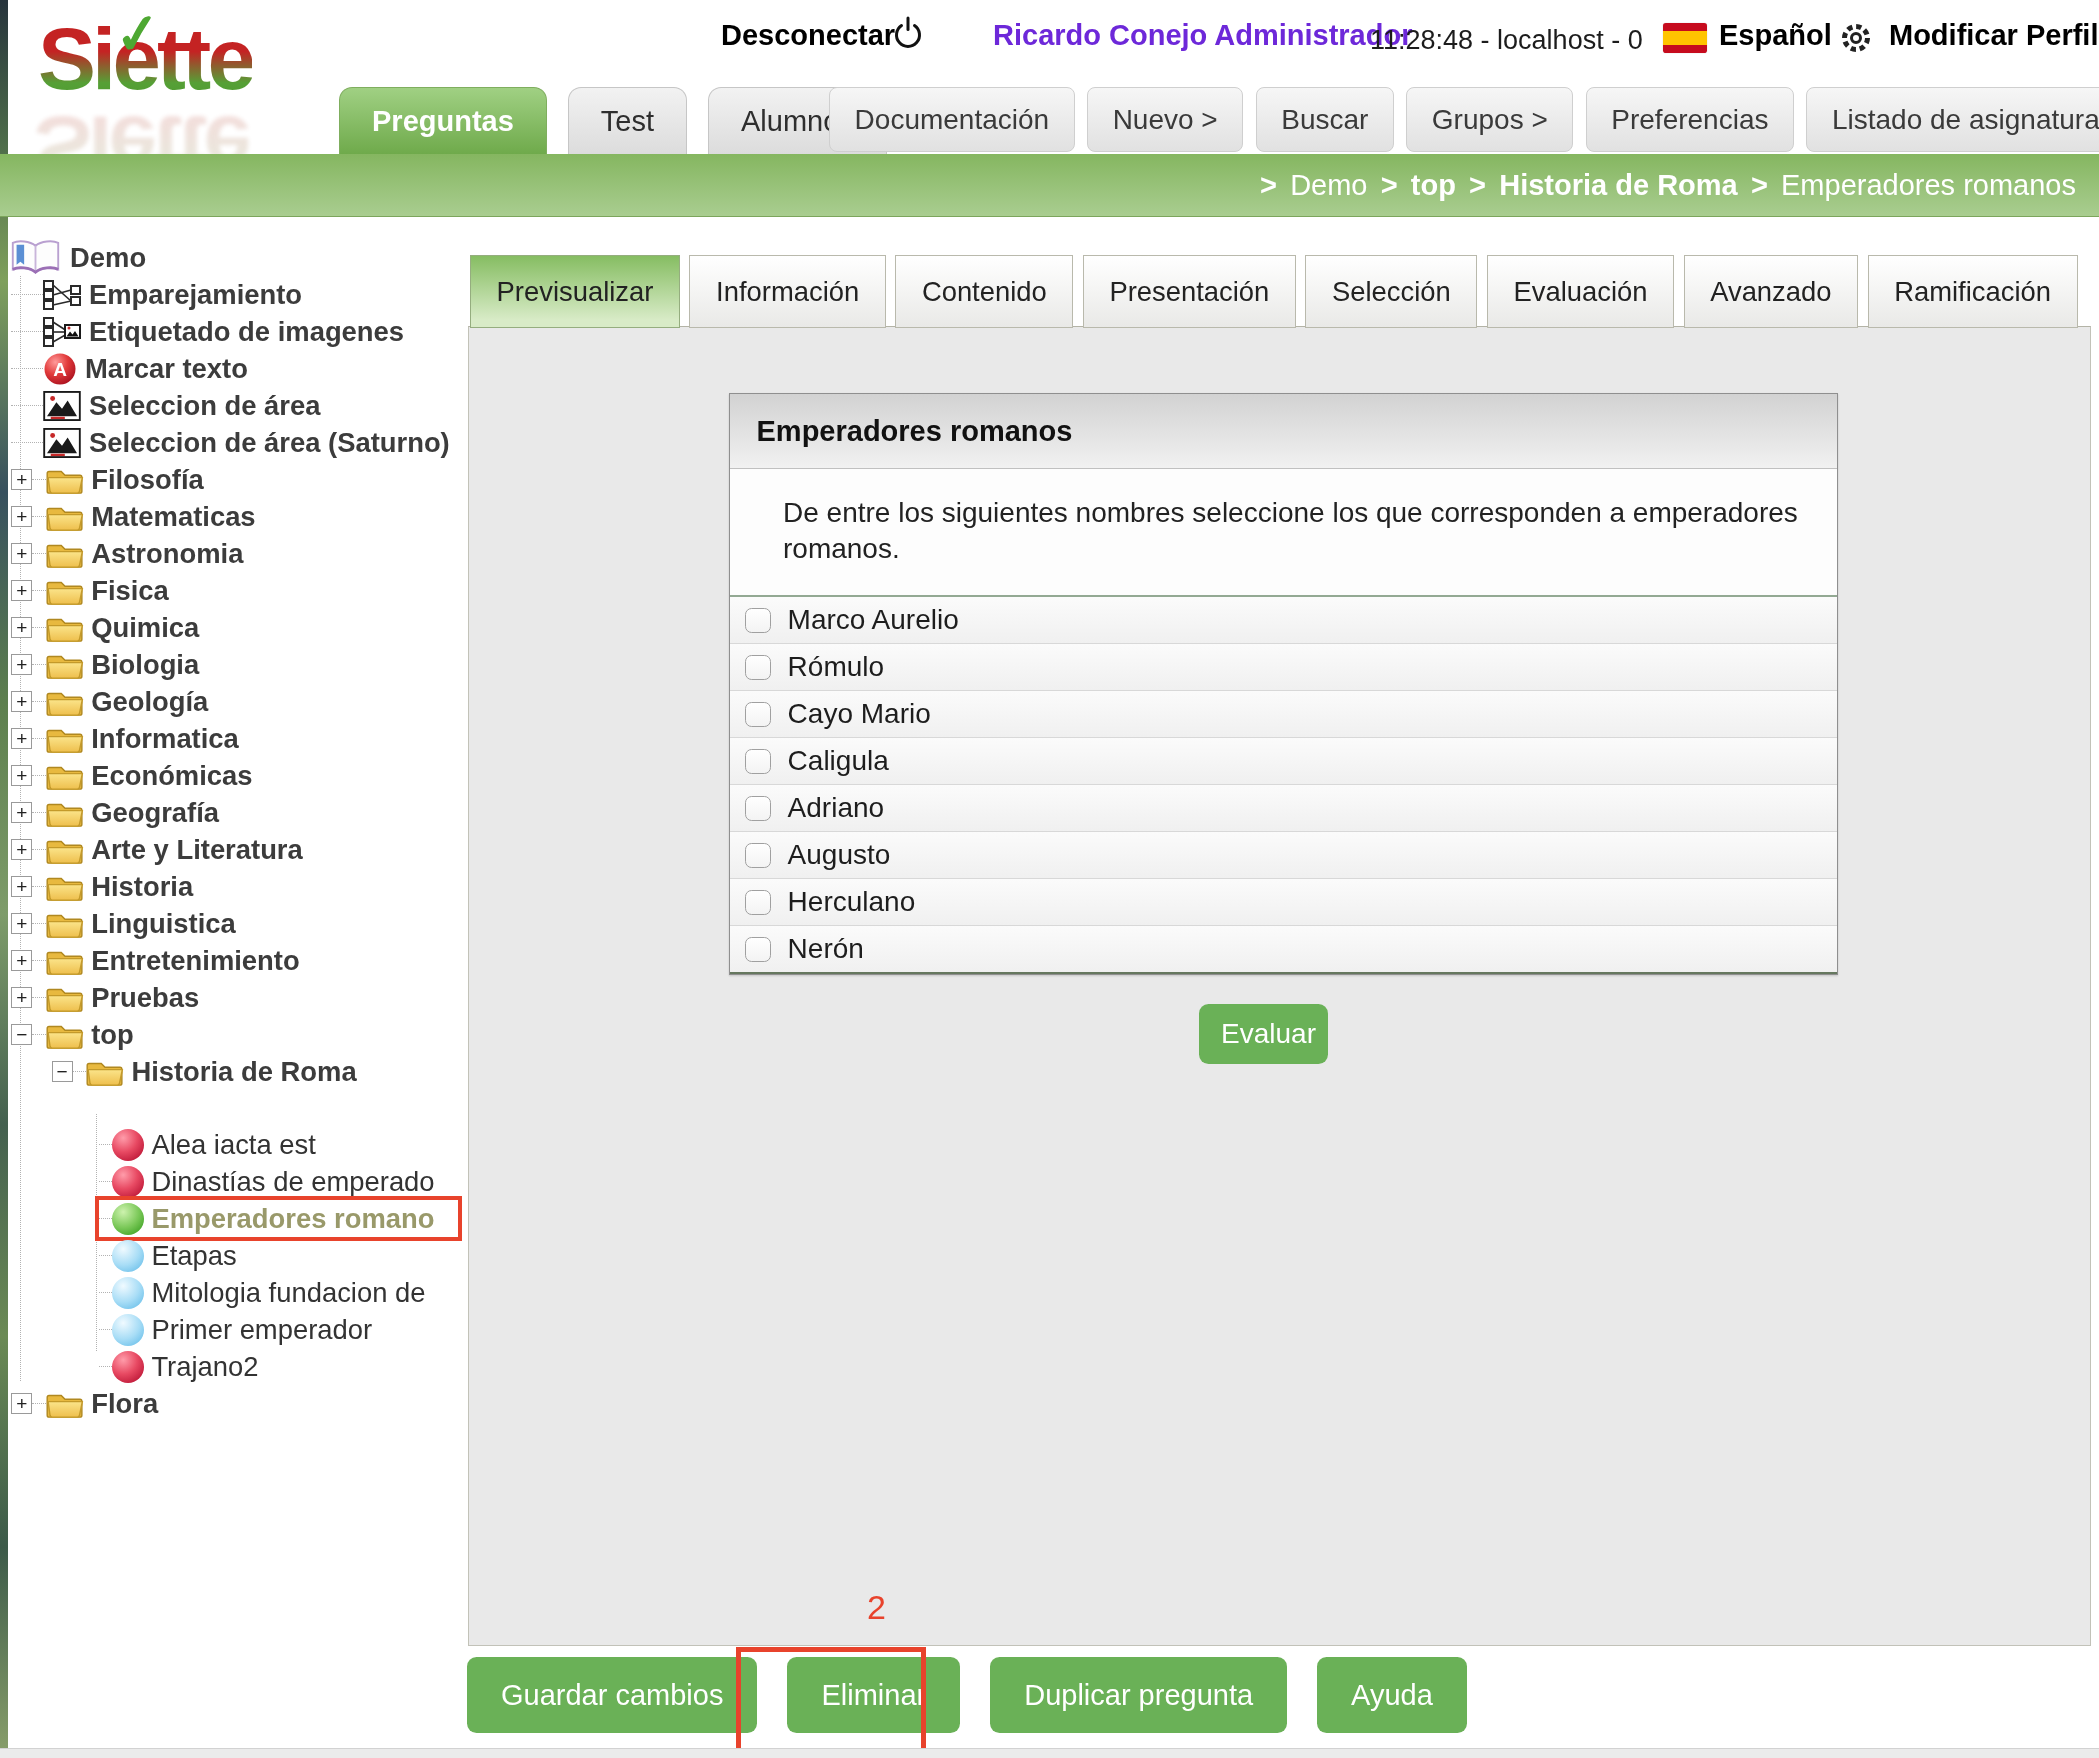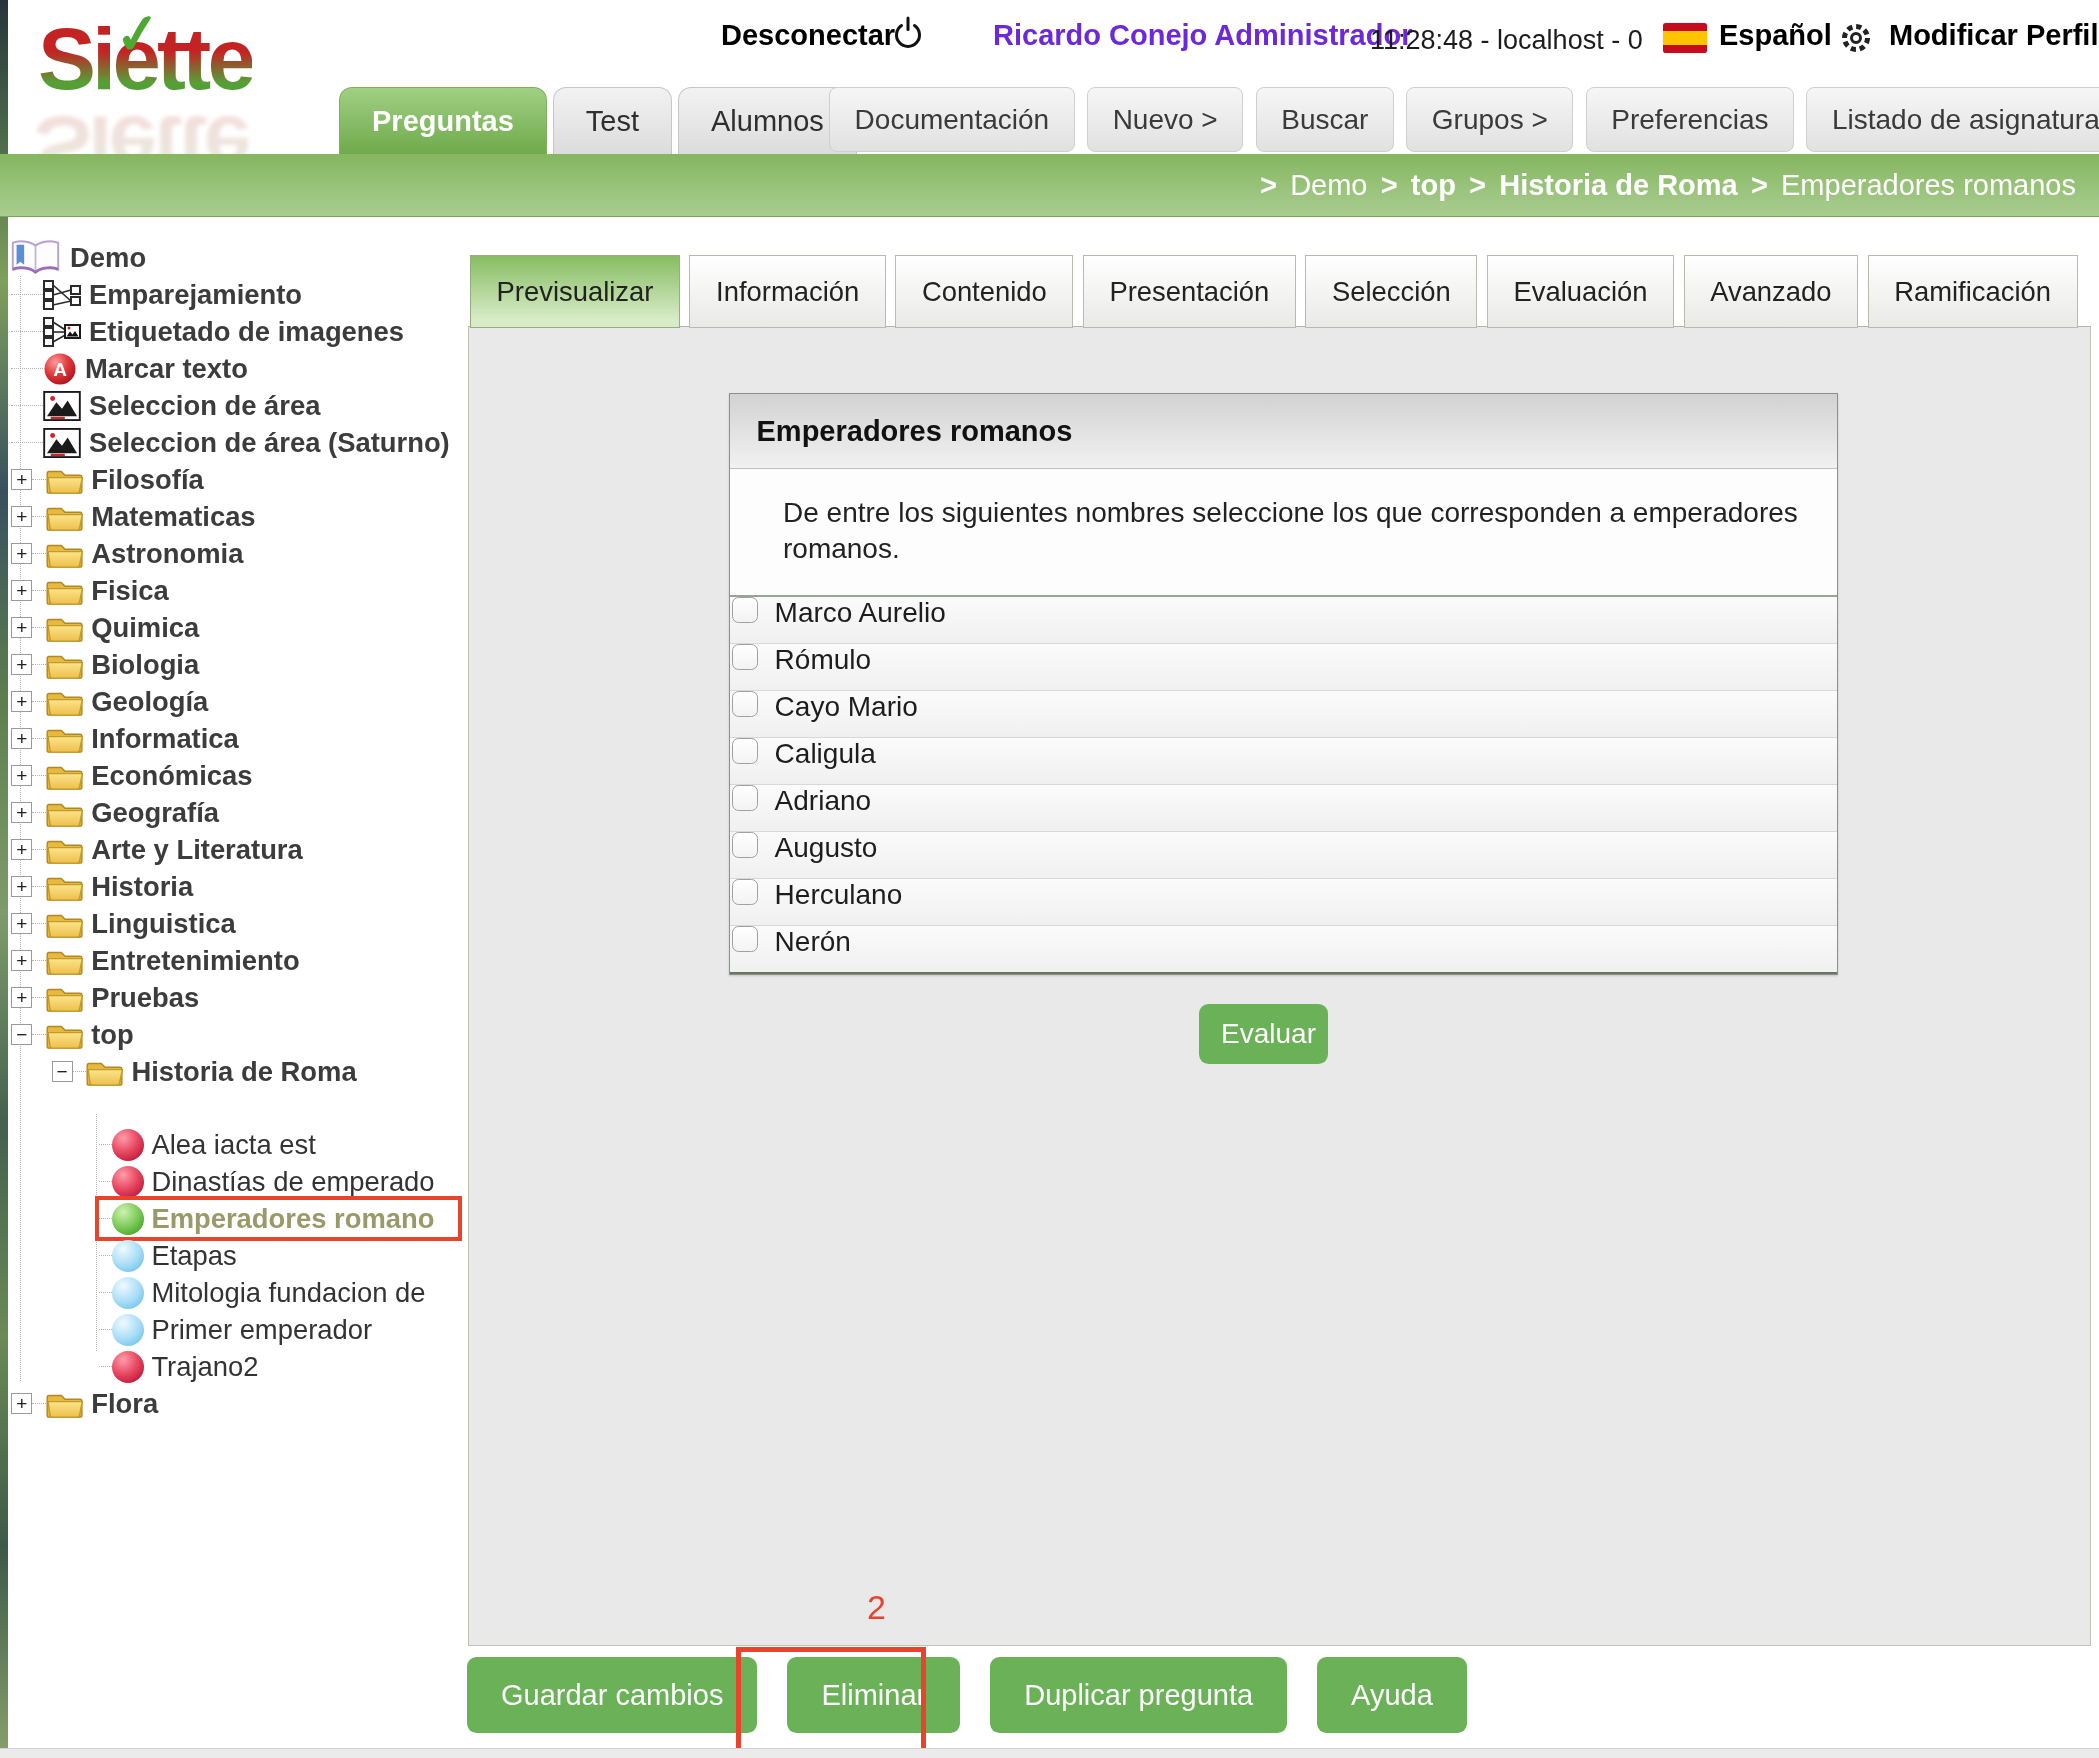--- a/index.html
+++ b/index.html
@@ -23,21 +23,21 @@
   #disconnect{left:721px;color:#000;cursor:pointer;}
   #power-icon{position:absolute;left:890px;top:15px;}
   #user-name{left:993px;color:#6d28d9;}
   #session-info{left:1370px;top:24.6px;font-size:27px;color:#1c1c1c;}
   #flag{position:absolute;left:1663px;top:23px;width:44px;height:30px;border-radius:2.8px;
     background:linear-gradient(180deg,#c60b1e 0 26%,#ffc400 26% 74%,#c60b1e 74%);box-shadow:0 0 0.9px rgba(0,0,0,.4);}
   #lang{left:1719px;color:#000;cursor:pointer;}
   #gear-icon{position:absolute;left:1837px;top:19px;cursor:pointer;}
   #profile{left:1889px;color:#000;cursor:pointer;}
   
-  #main-tabs{position:absolute;left:339px;top:87px;display:flex;gap:6px;height:67px;}
+  #main-tabs{position:absolute;left:339px;top:87px;display:flex;gap:21px;height:67px;}
   #main-tabs .tab{display:flex;align-items:center;justify-content:center;padding:0 32px;
     font-size:29px;color:#2e2e2e;background:linear-gradient(180deg,#f2f2f2,#dcdcdc);
     border:0.9px solid #c6c6c6;border-bottom:none;border-radius:13.2px 13.2px 0 0;cursor:pointer;}
   #main-tabs .tab.active{background:linear-gradient(180deg,#a0d083,#6faa4b);color:#fff;font-weight:bold;border-color:#7fae5e;}
   #menu-bar{position:absolute;left:829px;top:87px;display:flex;gap:12.3px;height:65px;}
   .menu-btn{display:flex;align-items:center;justify-content:center;padding:0 24.6px;font-size:28px;color:#3a3a3a;
     background:linear-gradient(180deg,#f6f6f6,#e1e1e1);border:0.9px solid #cfcfcf;border-radius:8px;cursor:pointer;white-space:nowrap;}
   
   #green-bar{position:absolute;left:0;top:154px;width:2099px;height:62px;
     background:linear-gradient(180deg,#85b660 0%,#a9cd90 100%);border-bottom:0.9px solid #7ca55c;}
@@ -74,22 +74,22 @@
   #content-tabs .ctab.active{background:linear-gradient(180deg,#86bd62,#d8ebc7 90%);border-color:#95ad7f;}
   #panel{position:absolute;left:468px;top:326px;width:1621px;height:1318px;background:#e9e9e9;
     border:0.9px solid #c2c2b8;border-top:1.9px solid #b3b3a6;}
   #qbox{position:absolute;left:260px;top:66px;width:1107px;border:0.9px solid #8f8f8f;background:#fff;box-shadow:0 0.9px 1.9px rgba(0,0,0,.15);}
   #qheader{height:74px;background:linear-gradient(180deg,#d2d2d2,#f1f1f1);border-bottom:0.9px solid #c0c0c0;
     display:flex;align-items:center;padding-left:26.5px;font-size:29px;font-weight:bold;color:#111;}
   #qprompt{background:#fdfdfd;padding:25.6px 26.5px 28px 53px;font-size:28px;color:#222;line-height:1.3;
     border-bottom:2.8px solid #93a993;}
   #qprompt .ptext{max-width:1022px;}
   #qoptions{border-bottom:2.8px solid #66785f;}
-  .opt-row{height:46px;display:flex;align-items:flex-start;background:linear-gradient(180deg,#fbfbfb,#f0f0f0);
-    border-bottom:0.9px solid #d8d8d8;padding-left:2px;}
+  .opt-row{height:46px;display:flex;align-items:center;background:linear-gradient(180deg,#fbfbfb,#f0f0f0);
+    border-bottom:0.9px solid #d8d8d8;padding-left:15px;}
   .opt-row:last-child{border-bottom:none;}
   .opt-row input{appearance:none;-webkit-appearance:none;width:25.6px;height:25.6px;margin:0 17px 0 0;
     border:1.9px solid #a0a0a0;border-radius:6.6px;background:linear-gradient(180deg,#fff,#f3f3f3);cursor:pointer;}
   .opt-row .olabel{font-size:28px;color:#1d1d1d;}
   .green-btn{display:flex;align-items:center;justify-content:center;background:#6ab157;color:#fff;
     border:none;border-radius:9.5px;font-size:29px;font-family:"Liberation Sans",sans-serif;cursor:pointer;padding-left:16px;}
   #evaluate-btn{position:absolute;left:730px;top:677px;width:129px;height:60px;font-size:28px;}
   
   #actions{position:absolute;left:467px;top:1657px;display:flex;height:76px;}
   #actions .green-btn{height:76px;padding:0 34px;margin-right:30px;}

